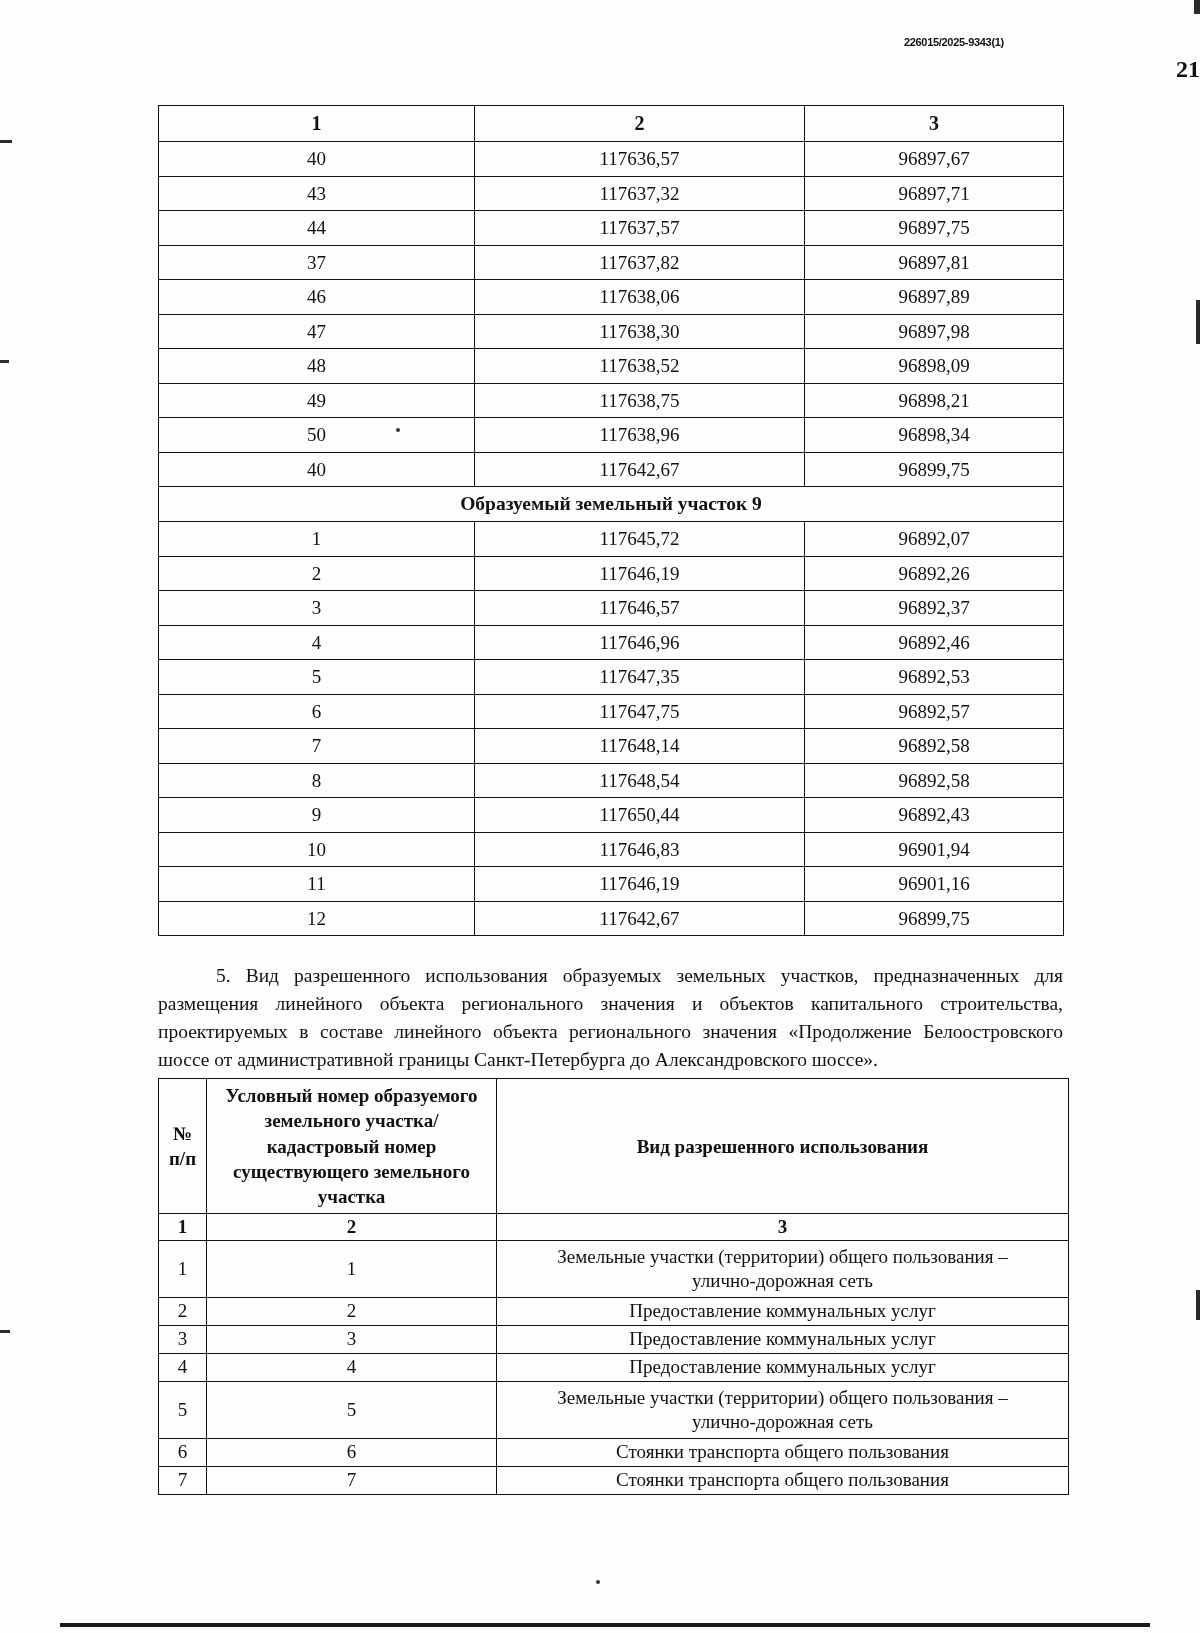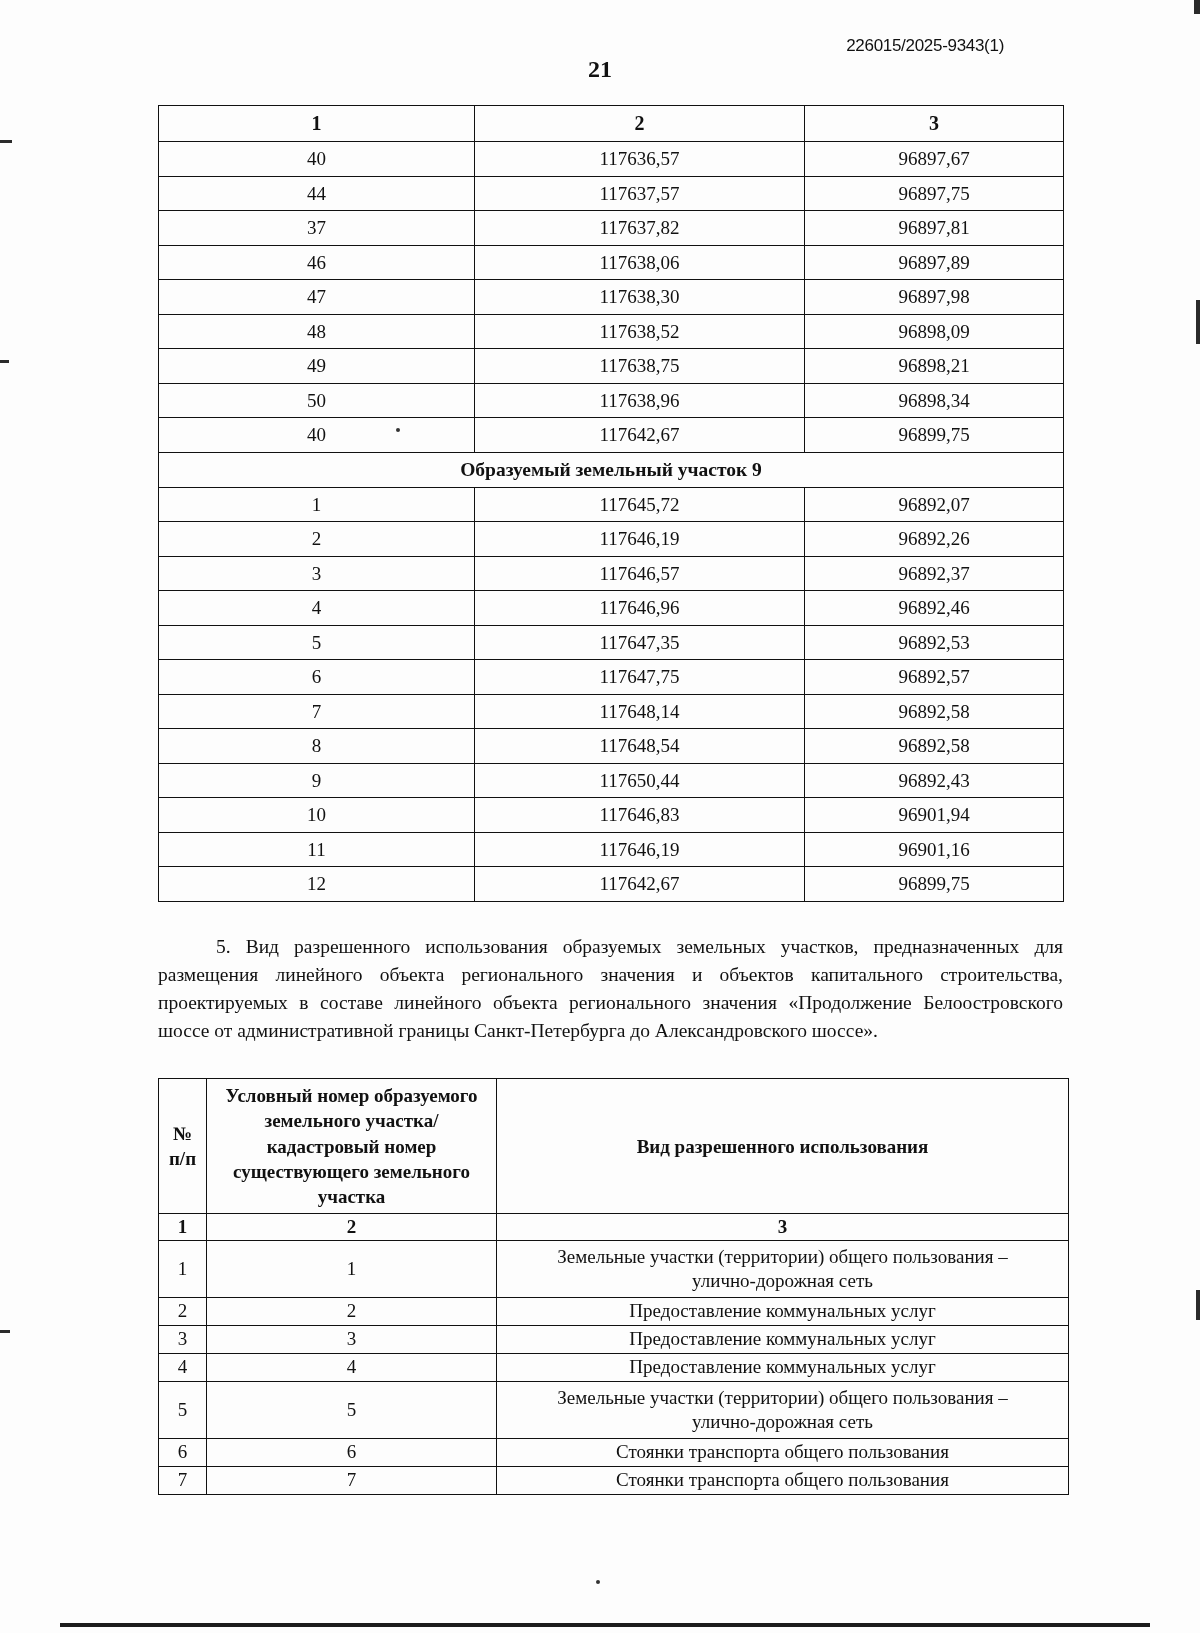--- a/index.html
+++ b/index.html
@@ -21,31 +21,31 @@
     inset: 0;
     background: #fdfdfd;
   }
 
   
   .doc-code {
     position: absolute;
     top: 36px;
     right: 196px;
     font-family: "Liberation Sans", sans-serif;
-    font-weight: normal;
-    font-size: 17px;
+    font-weight: bold;
+    font-size: 11px;
     letter-spacing: -0.3px;
     color: #111;
   }
   .page-number {
     position: absolute;
     top: 56px;
     left: 0;
     width: 1200px;
-    text-align: center;
+    text-align: right;
     font-size: 24px;
     font-weight: bold;
     color: #111;
   }
 
   
   .doc-table {
     position: absolute;
     border-collapse: collapse;
     table-layout: fixed;
@@ -81,21 +81,21 @@
   #coords-table .section-row td {
     font-weight: bold;
     font-size: 19.5px;
     height: 32px;
   }
 
   
   .para {
     position: absolute;
     left: 158px;
-    top: 913px;
+    top: 942px;
     width: 905px;
     font-size: 19.5px;
     line-height: 1.44;
     text-align: justify;
     text-justify: inter-word;
     text-indent: 58px;
     color: #111;
   }
 
   
@@ -172,20 +172,25 @@
         <td>1</td>
         <td>2</td>
         <td>3</td>
       </tr>
     </thead>
     <tbody id="coords-body">
         <tr>
           <td>40</td>
           <td>117636,57</td>
           <td>96897,67</td>
+        </tr>
+        <tr>
+          <td>43</td>
+          <td>117637,32</td>
+          <td>96897,71</td>
         </tr>
         <tr>
           <td>44</td>
           <td>117637,57</td>
           <td>96897,75</td>
         </tr>
         <tr>
           <td>37</td>
           <td>117637,82</td>
           <td>96897,81</td>

